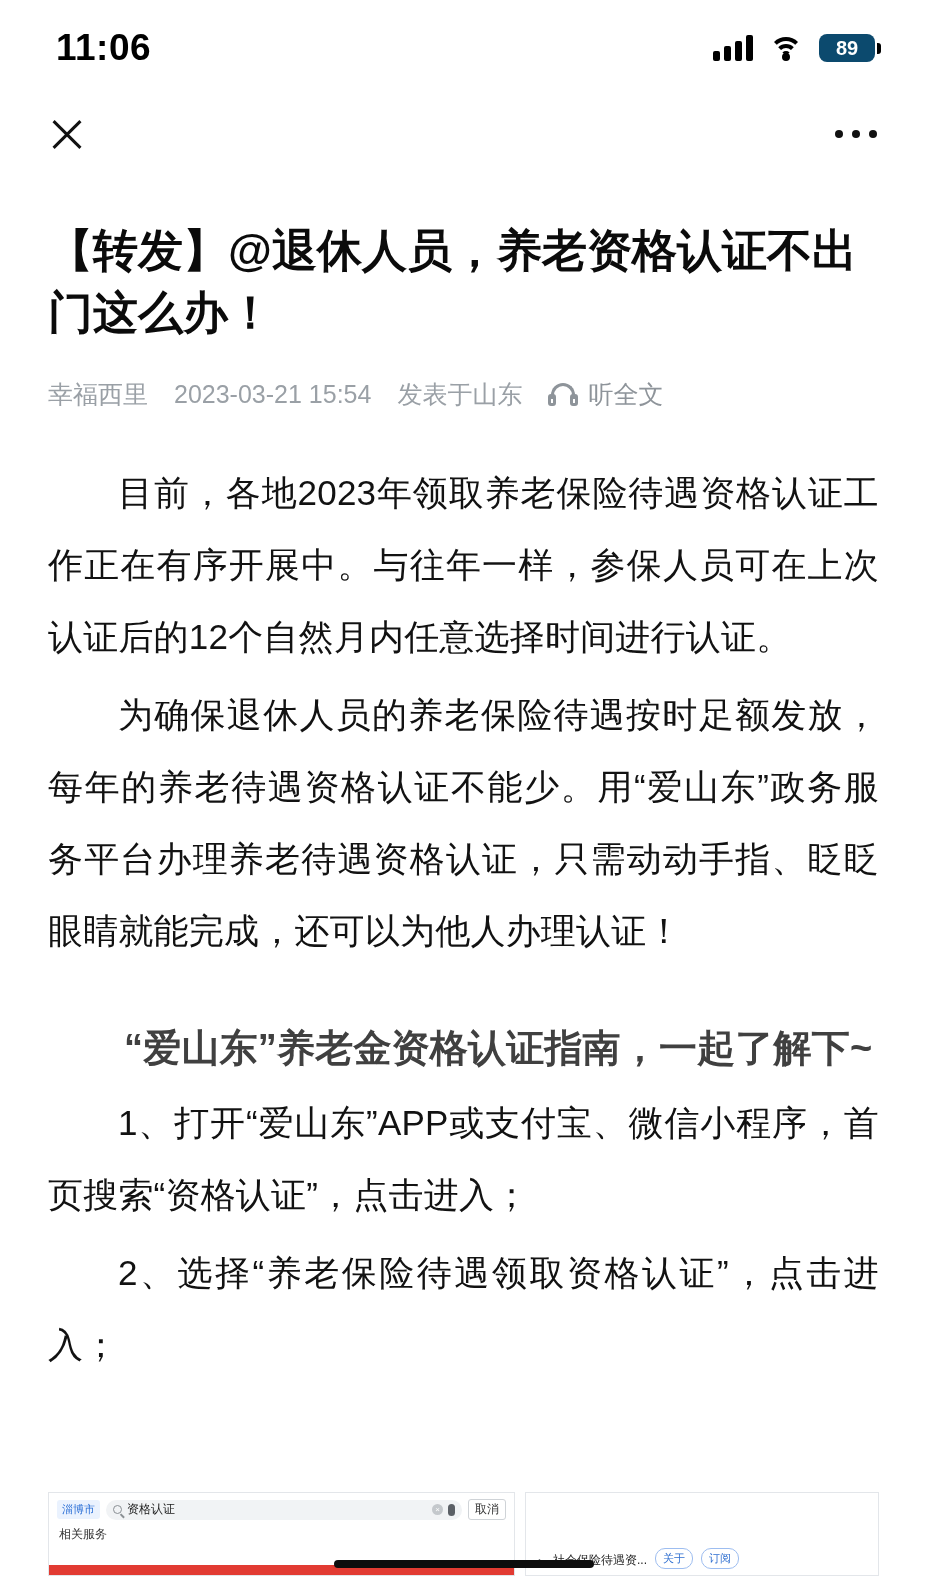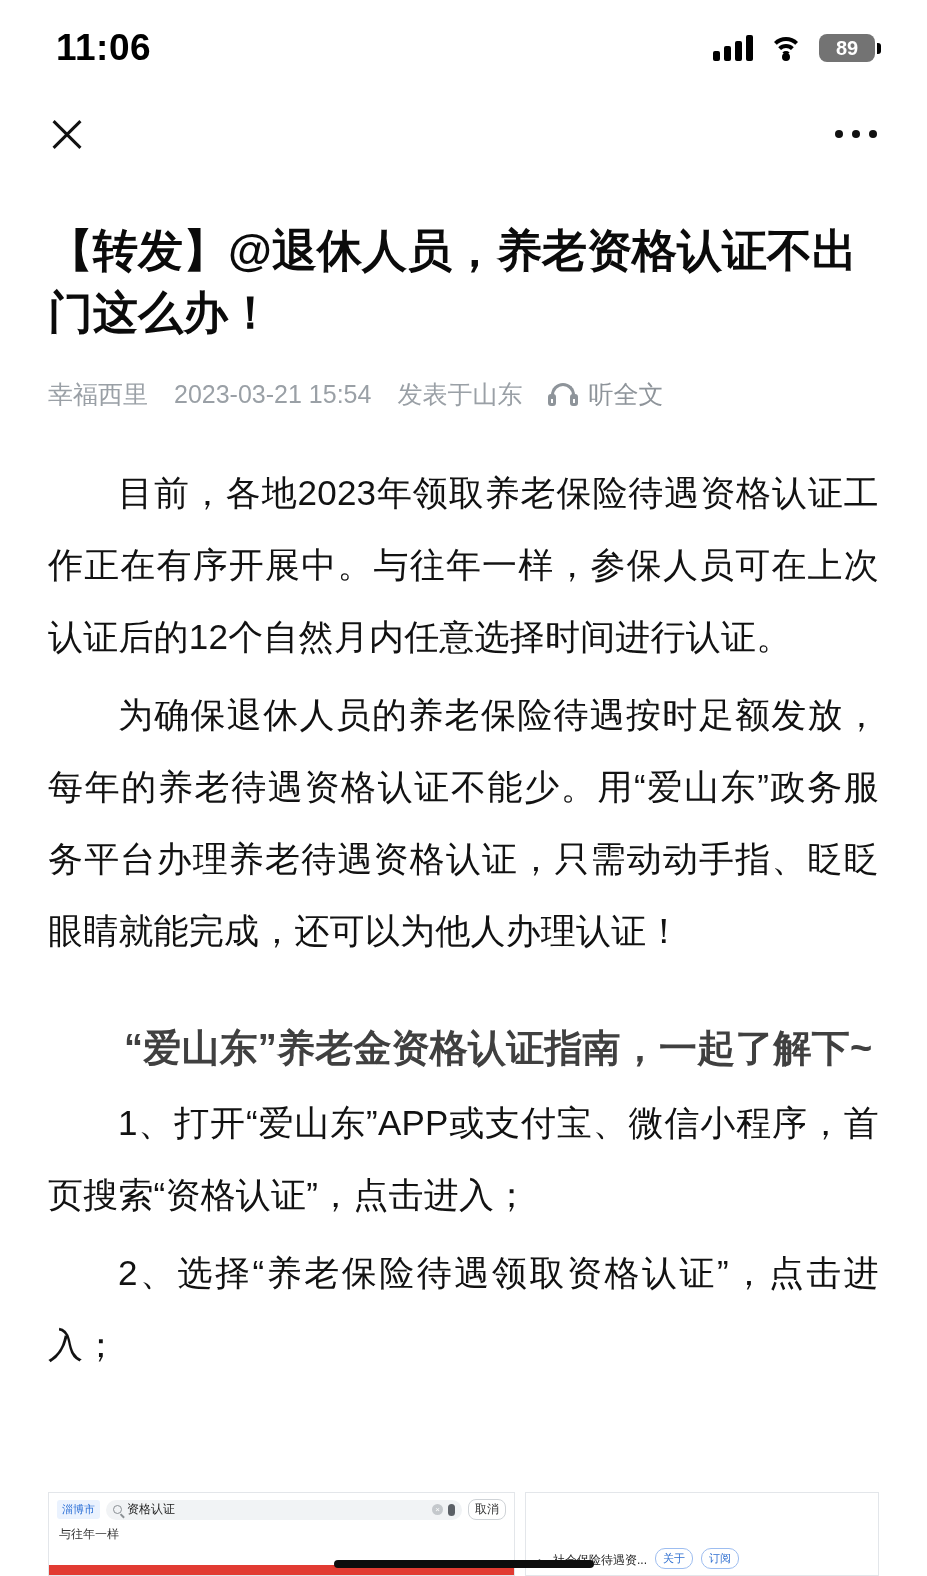--- a/index.html
+++ b/index.html
@@ -74,21 +74,21 @@
     border-radius: 50%;
     left: 50%;
     transform: translateX(-50%);
     bottom: 0;
   }
 
   .battery {
     position: relative;
     width: 56px;
     height: 28px;
-    background: #737373;
+    background: #0c4a6e;
     border-radius: 8px;
     display: flex;
     align-items: center;
     justify-content: center;
   }
   .battery .level {
     color: #fff;
     font-size: 20px;
     font-weight: bold;
     letter-spacing: 0px;
@@ -292,21 +292,21 @@
     width: 7px; height: 12px;
     border-radius: 4px;
     background: #5b6066;
     flex: none;
   }
   .mini-cancel {
     font-size: 12px;
     color: #333;
     border: 1px solid #cfd3d7;
     padding: 1px 6px;
-    border-radius: 8px;
+    border-radius: 3px;
     white-space: nowrap;
   }
   .mini-label {
     font-size: 12px;
     color: #333;
     padding: 2px 10px;
   }
   .mini-redbar {
     position: absolute;
     left: 0; right: 0; bottom: 0;
@@ -419,21 +419,21 @@
       <div class="mini-search">
         <span class="mini-city">淄博市</span>
         <span class="mini-field">
           <span class="mini-magnifier"></span>
           <span class="mini-query">资格认证</span>
           <span class="mini-clear">×</span>
           <span class="mini-mic"></span>
         </span>
         <span class="mini-cancel">取消</span>
       </div>
-      <div class="mini-label">与往年一样</div>
+      <div class="mini-label">相关服务</div>
       <div class="mini-redbar"></div>
     </div>
 
     <div class="shot shot-right">
       <div class="shot-right-inner">
         <span class="mini-back">‹</span>
         <span class="mini-item">社会保险待遇资...</span>
         <span class="mini-btn">关于</span>
         <span class="mini-btn">订阅</span>
       </div>

